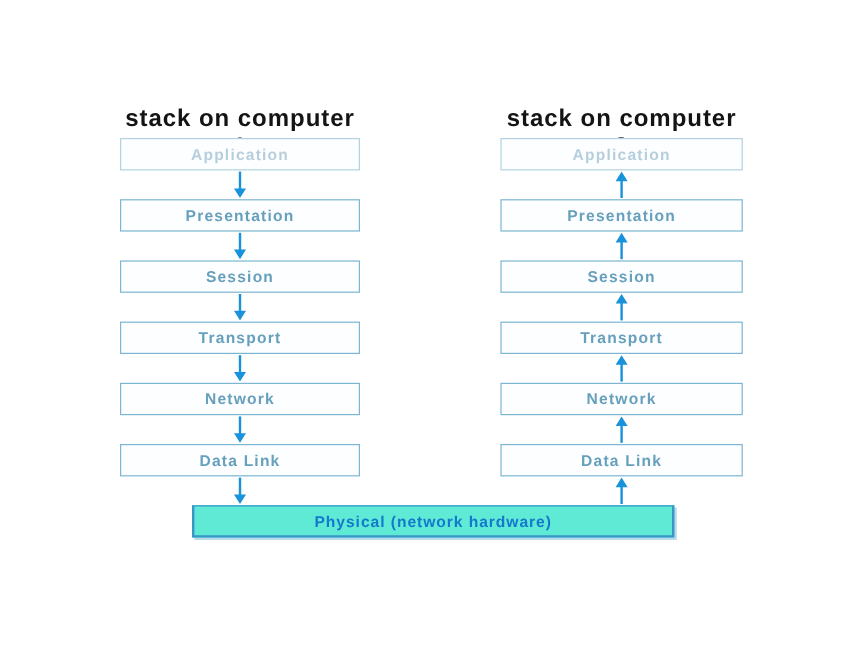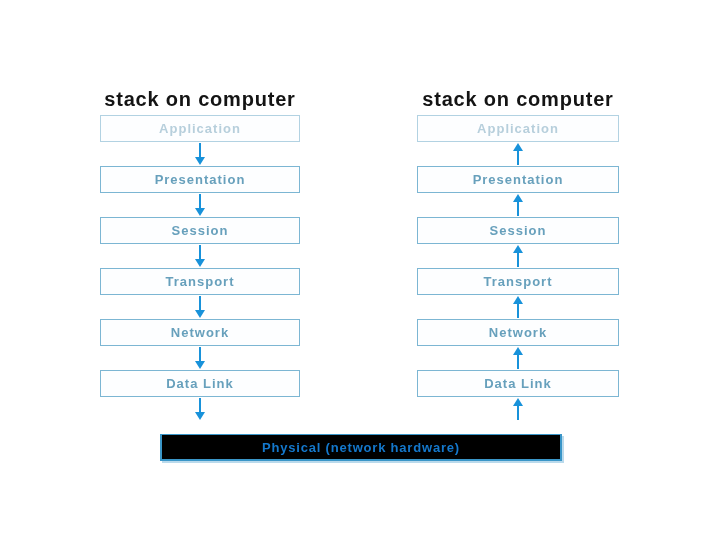--- a/index.html
+++ b/index.html
@@ -45,26 +45,26 @@
     font-weight: bold;
     letter-spacing: 1px;
     color: var(--box-text);
     text-align: center;
   }
   .layer-box.muted { border-color: var(--muted-box-border); }
   .layer-box.muted .layer-label { color: var(--muted-box-text); }
   .physical-box {
     position: absolute;
     left: 160px;
-    top: 434px;
+    top: 421px;
     width: 402px;
     height: 27px;
     border: 2px solid var(--physical-border);
     border-top-width: 1px;
-    background: #000000;
+    background: #5eead4;
     box-shadow: 2px 2px 0 rgba(58, 150, 200, 0.35);
     display: flex;
     align-items: center;
     justify-content: center;
   }
   .physical-box .physical-label {
     font-size: 13px;
     font-weight: bold;
     letter-spacing: 0.8px;
     color: var(--physical-text);

